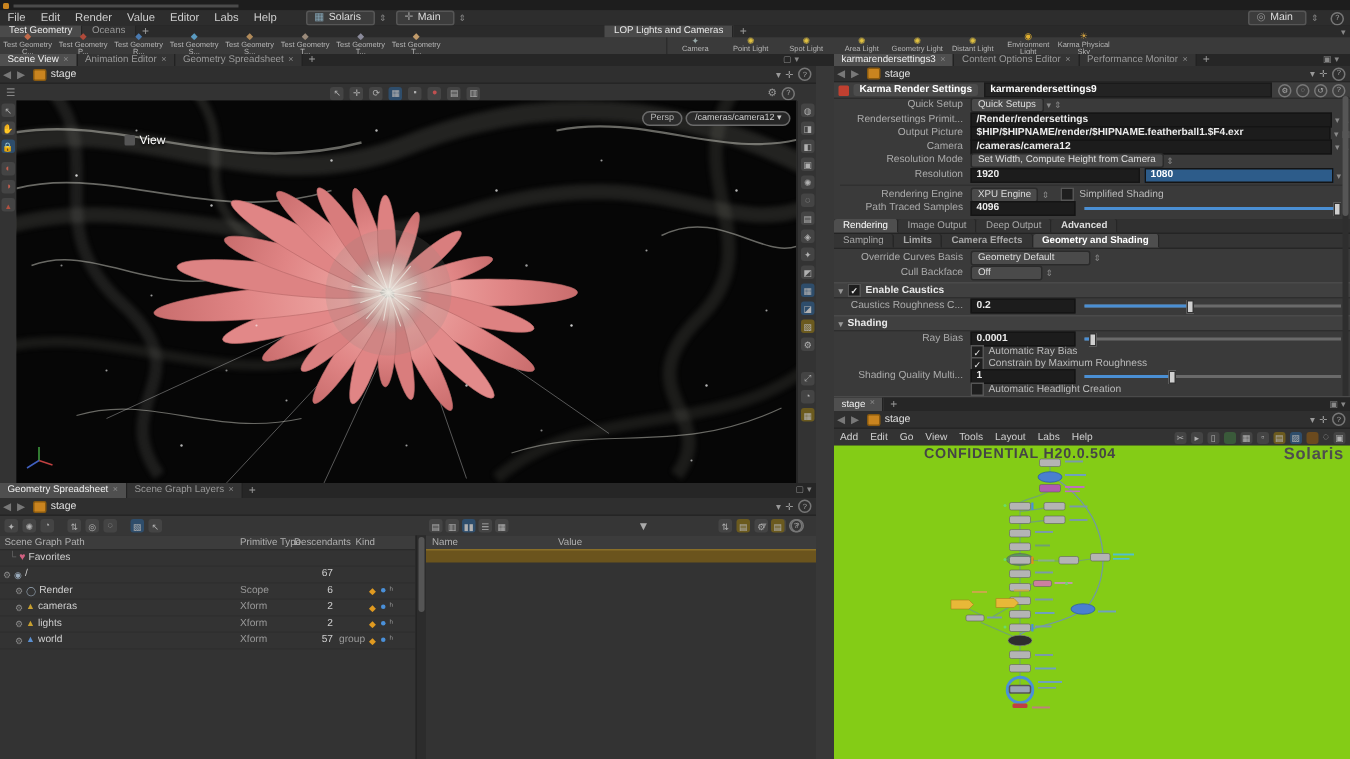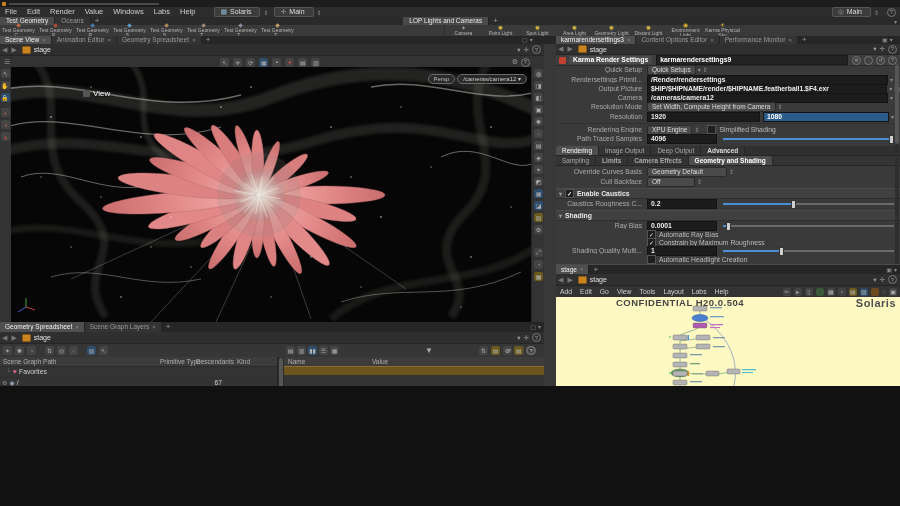--- a/index.html
+++ b/index.html
@@ -1,16 +1,16 @@
 <!DOCTYPE html>
 <html><head>
 <meta charset="utf-8">
 <style>
   html,body{margin:0;padding:0;background:#111;}
-  #root{position:relative;width:900px;height:386px;background:#383838;overflow:hidden;
+  #root{position:relative;width:900px;height:506px;background:#383838;overflow:hidden;
         font-family:"Liberation Sans",sans-serif;font-size:8px;color:#c8c8c8;}
   .abs{position:absolute;}
   .row{display:flex;align-items:center;}
   .gry{color:#9a9a9a;}
   
   #titlebar{left:0;top:0;width:900px;height:7px;background:#1d1d1d;}
   #menubar{left:0;top:7px;width:900px;height:10px;background:#2d2d2d;border-bottom:1px solid #222;}
   .menu-item{padding:0 5px;font-size:7.5px;color:#cfcfcf;line-height:10px;}
   .pill{background:#3c3c3c;border:1px solid #565656;border-radius:2px;padding:0 8px 0 5px;
         font-size:7px;color:#ddd;height:8px;line-height:8px;margin-left:6px;}
@@ -62,39 +62,39 @@
         border-right:1px solid #262626;border-radius:2px 2px 0 0;}
   .ktab.on{background:#4e4e4e;color:#fff;}
   
   .th{color:#b0b0b0;font-size:6.5px;}
   .trow{position:absolute;height:11px;display:flex;align-items:center;border-bottom:1px solid #2f2f2f;
         font-size:6.8px;color:#cfcfcf;width:277px;}
   .gear{color:#8a8a8a;font-size:6px;margin-right:2px;}
   .flag-o{color:#e09a20;font-size:6px;}
   .dot-b{width:3px;height:3px;border-radius:50%;background:#4a90d9;display:inline-block;}
   .hglyph{color:#999;font-size:6px;}
-  #netcanvas{background:#fef9c3;}
+  #netcanvas{background:#84cc16;}
   .wm{color:#454545;font-weight:bold;letter-spacing:.5px;}
 </style>
 </head>
 <body>
 
 <div id="root">
 
   <div class="abs" id="titlebar">
     <div class="abs" style="left:2px;top:2px;width:4px;height:4px;background:#c9841f;border-radius:1px;"></div>
     <div class="abs" style="left:9px;top:3px;width:150px;height:2px;background:#4a4a4a;"></div>
   </div>
 
   <div class="abs row" id="menubar">
     <span class="menu-item">File</span>
     <span class="menu-item">Edit</span>
     <span class="menu-item">Render</span>
     <span class="menu-item">Value</span>
-    <span class="menu-item">Windows</span>
+    <span class="menu-item">Editor</span>
     <span class="menu-item">Labs</span>
     <span class="menu-item">Help</span>
     <span class="pill row" style="margin-left:14px;">
       <span style="color:#8ab;margin-right:3px;">▦</span>
       <span>Solaris</span>
     </span>
       <span class="spin">⇕</span>
     <span class="pill row">
       <span style="color:#999;margin-right:3px;">✛</span>
       <span>Main</span>

